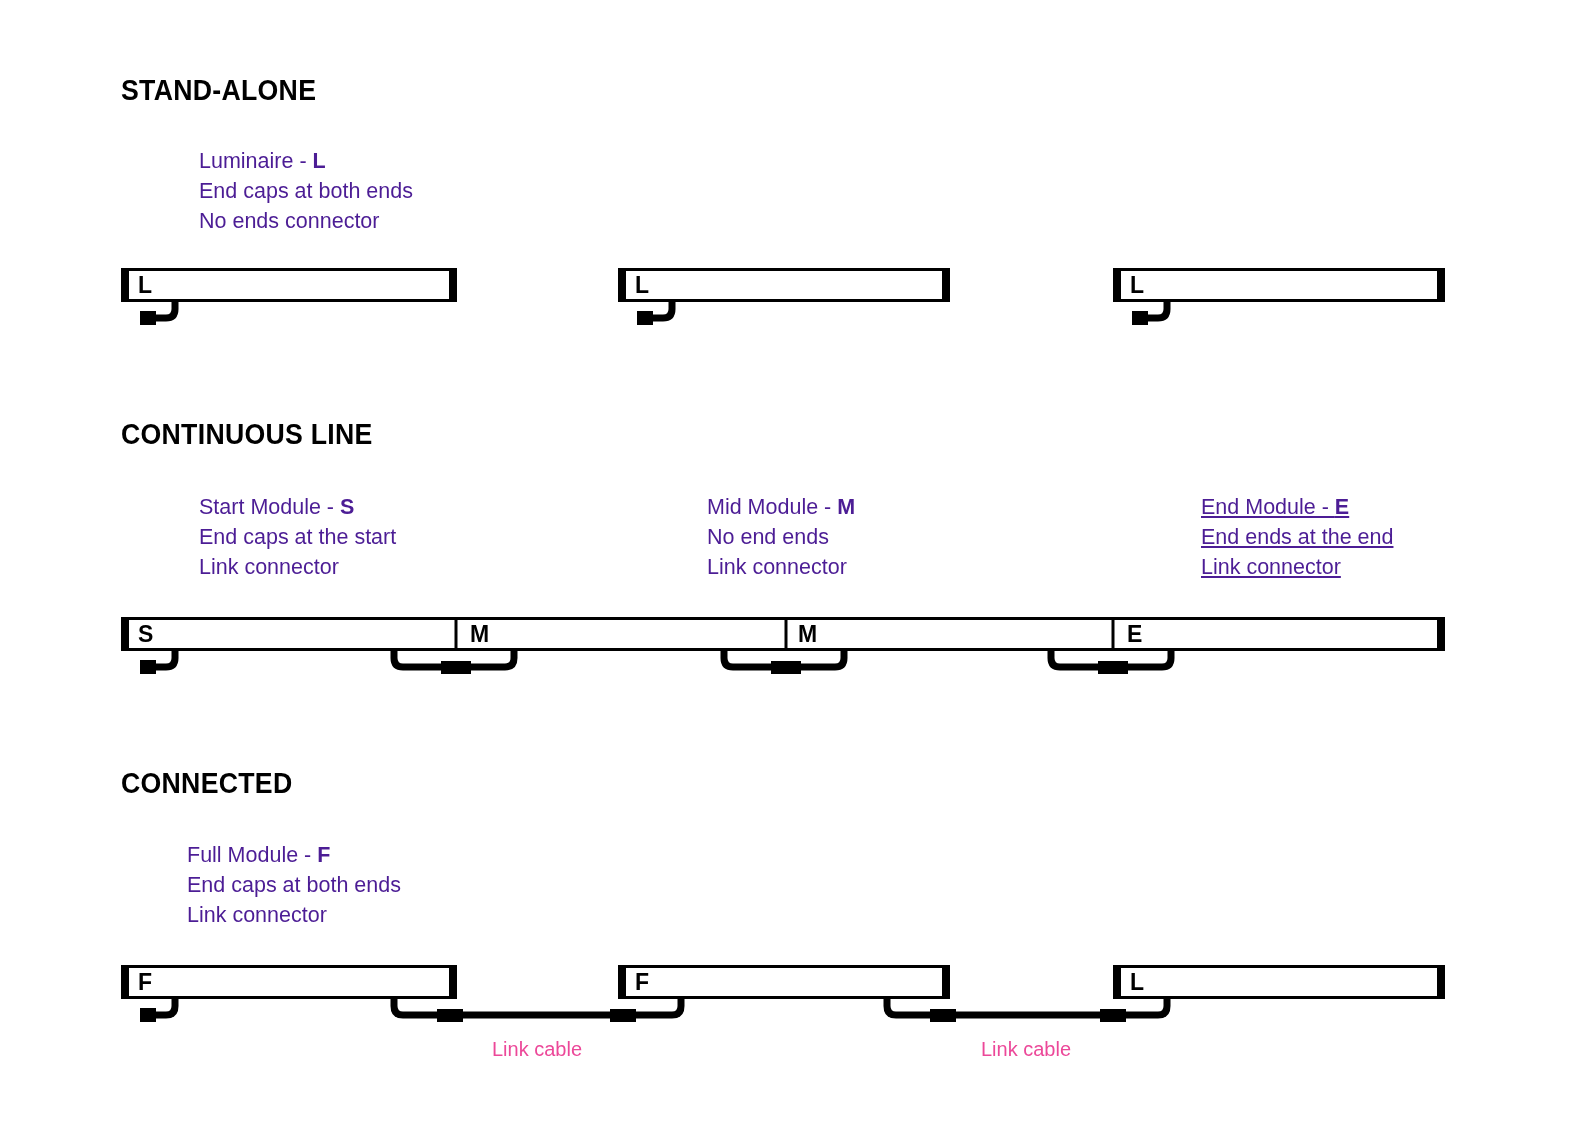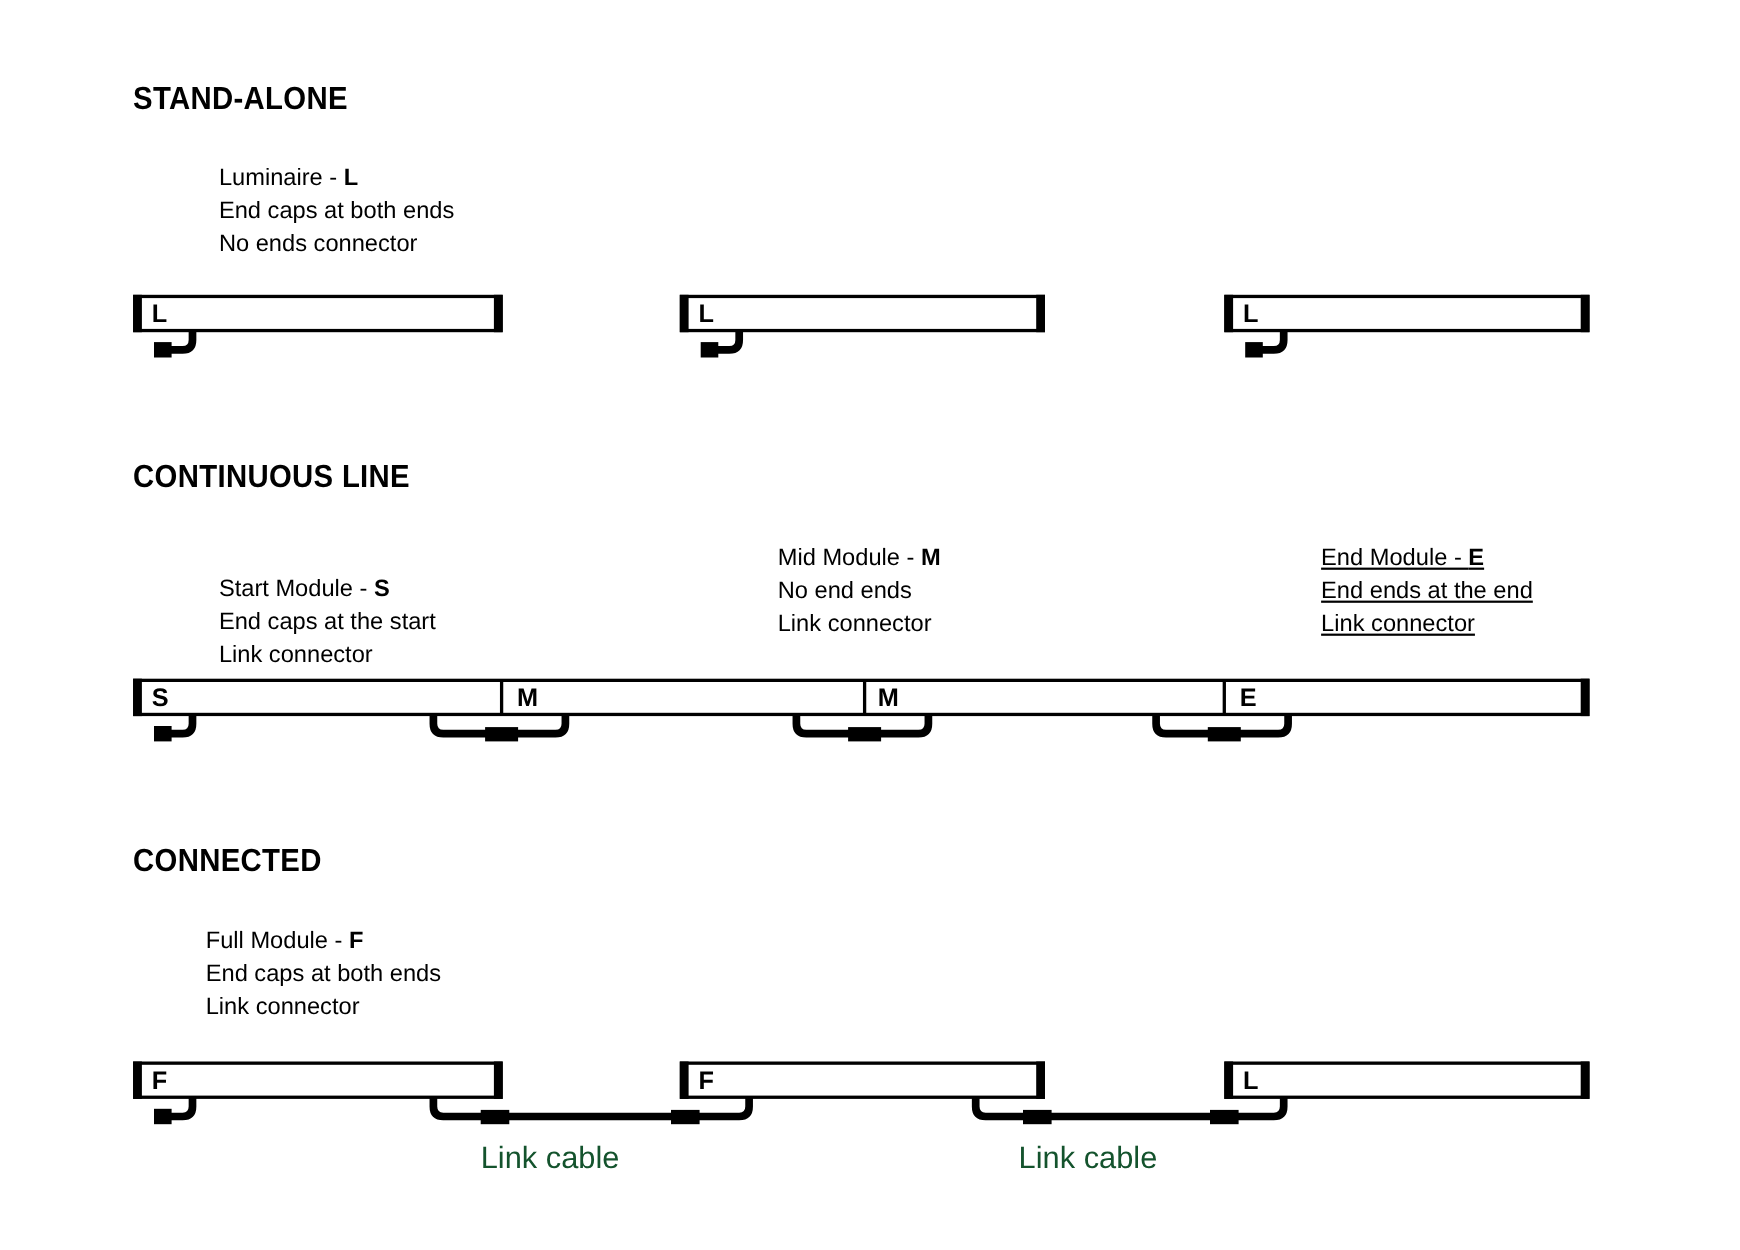--- a/index.html
+++ b/index.html
@@ -28,32 +28,33 @@
     line-height: 1;
     color: #000;
     white-space: nowrap;
     transform: scaleX(0.92);
     transform-origin: left center;
   }
   .desc-block {
     position: absolute;
     font-size: 21.5px;
     line-height: 30px;
-    color: #000000;
+    color: #4c1d95;
     white-space: nowrap;
   }
   .desc-block .ttl b {
     font-weight: bold;
   }
   .cable-caption {
     position: absolute;
-    font-size: 28px;
+    font-size: 20px;
     line-height: 1;
-    color: #14532d;
+    color: #ec4899;
     white-space: nowrap;
+    text-align: center;
   }
   svg.diagram {
     position: absolute;
     left: 0;
     top: 0;
     overflow: visible;
   }
   .bar-outline {
     fill: #ffffff;
     stroke: #000000;
@@ -188,21 +189,21 @@
       <rect class="bar-outline" x="1114.5" y="966.5" width="329" height="31"></rect>
       <rect class="endcap" x="1113" y="965" width="8" height="34"></rect>
       <rect class="endcap" x="1437" y="965" width="8" height="34"></rect>
       <text class="bar-label" x="1130" y="990">L</text>
     </g>
 
   </svg>
 
   <div class="section-heading" style="left:121px; top:420px;">CONTINUOUS LINE</div>
 
-  <div class="desc-block" style="left:199px; top:520px;">
+  <div class="desc-block" style="left:199px; top:492px;">
     <div class="ttl"><span>Start Module - </span><b>S</b></div>
     <div>End caps at the start</div>
     <div>Link connector</div>
   </div>
 
   <div class="desc-block" style="left:707px; top:492px;">
     <div class="ttl"><span>Mid Module - </span><b>M</b></div>
     <div>No end ends</div>
     <div>Link connector</div>
   </div>

